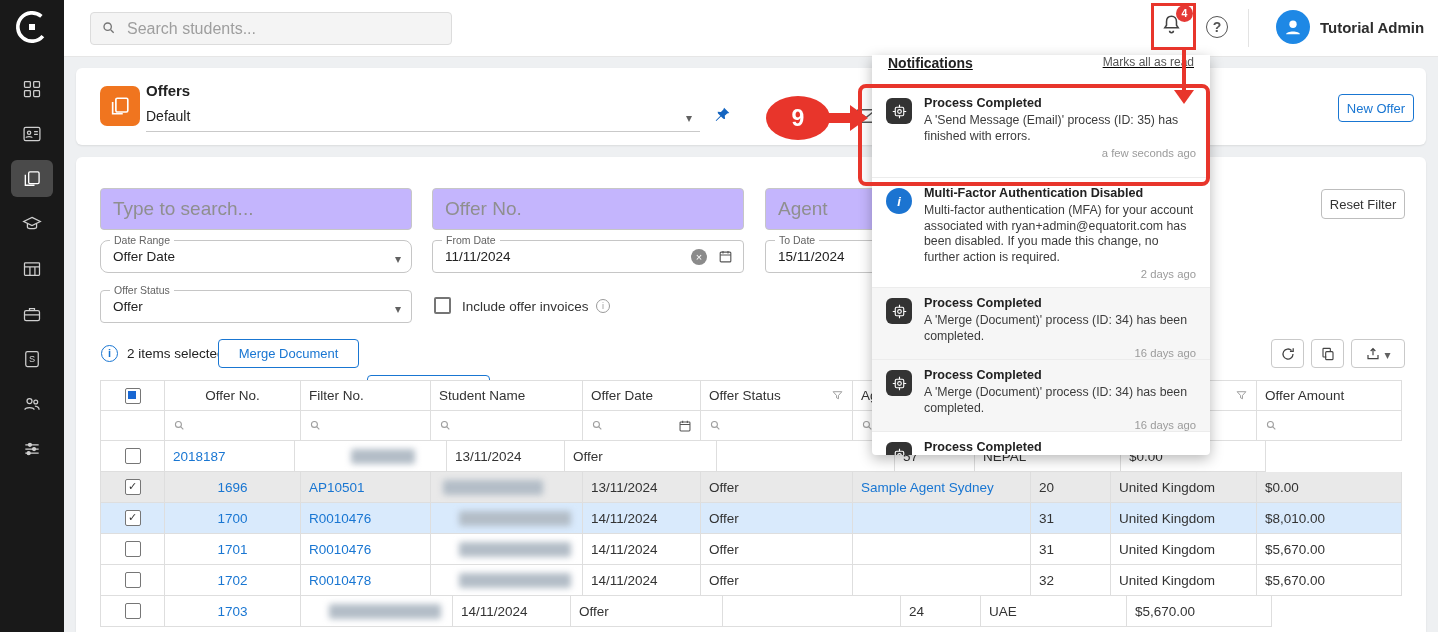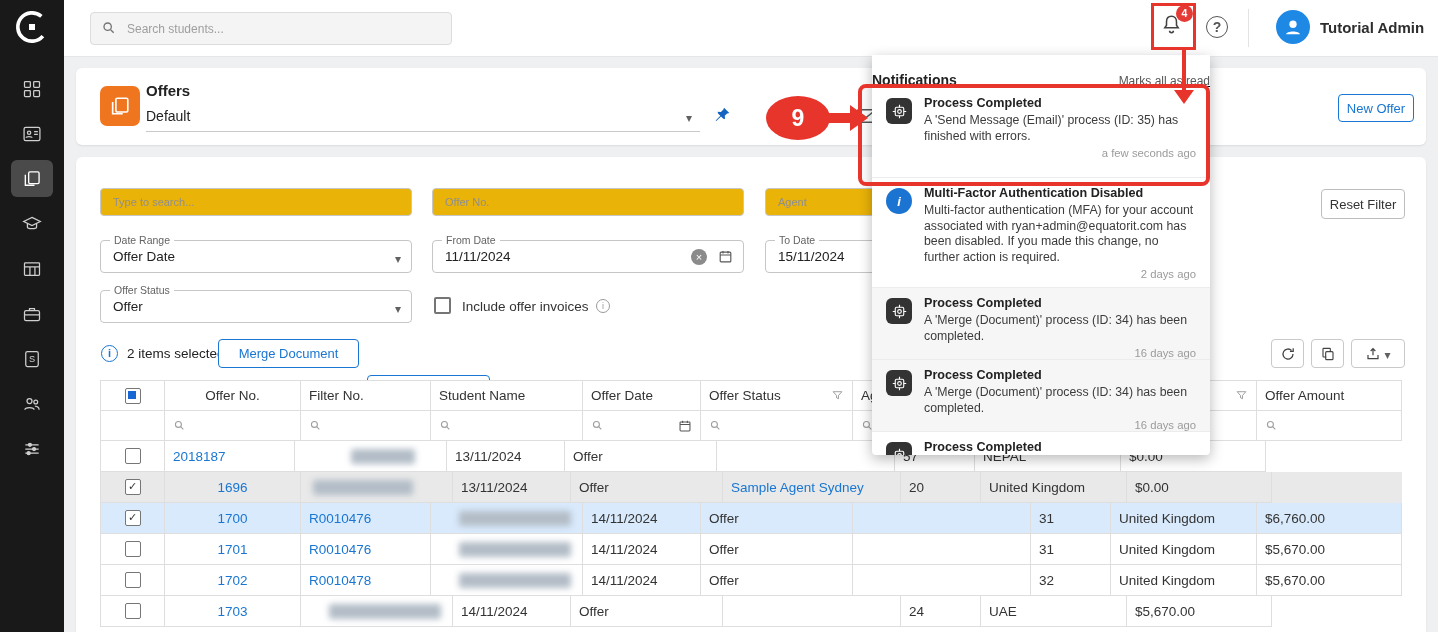--- a/index.html
+++ b/index.html
@@ -12,21 +12,21 @@
   .sidebar{position:absolute;left:0;top:0;width:64px;height:632px;background:#191919;z-index:20;}
   .side-logo{position:absolute;left:12px;top:7px;width:40px;height:40px;}
   .side-items{position:absolute;left:0;top:66px;width:64px;}
   .side-item{width:64px;height:45px;display:flex;align-items:center;justify-content:center;cursor:pointer;}
   .side-item .hl{display:flex;align-items:center;justify-content:center;width:42px;height:37px;border-radius:6px;}
   .side-item.active .hl{background:#4a4a4a;}
 
   
   .topbar{position:absolute;left:64px;top:0;width:1374px;height:56px;background:#fff;border-bottom:1px solid #e6e6e6;z-index:10;}
   .search-box{position:absolute;left:26px;top:12px;width:360px;height:31px;background:#f4f4f4;border:1px solid #dcdcdc;border-radius:4px;}
-  .search-box input{position:absolute;left:34px;top:1px;width:310px;height:27px;border:none;background:transparent;outline:none;font-size:12px;color:#b91c1c;font-family:inherit;}
+  .search-box input{position:absolute;left:34px;top:1px;width:310px;height:27px;border:none;background:transparent;outline:none;font-size:16px;color:#b91c1c;font-family:inherit;}
   .search-box input::placeholder{color:#9e9e9e;}
   .vdiv{position:absolute;left:1184px;top:9px;width:1px;height:38px;background:#e3e3e3;}
   .avatar{position:absolute;left:1212px;top:10px;width:34px;height:34px;border-radius:50%;background:#1e88e5;display:flex;align-items:center;justify-content:center;}
   .username{position:absolute;left:1256px;top:19px;font-size:15px;font-weight:bold;color:#2d2d2d;}
   .badge{position:absolute;left:1112px;top:5px;width:17px;height:17px;border-radius:50%;background:#e53935;color:#fff;font-size:10.5px;line-height:17px;text-align:center;font-weight:bold;}
   .help-btn{position:absolute;left:1142px;top:16px;width:22px;height:22px;border:1.6px solid #555;border-radius:50%;color:#555;font-size:14px;line-height:20px;text-align:center;font-weight:bold;box-sizing:border-box;cursor:pointer;}
 
   
   .card{position:absolute;background:#fff;border-radius:6px;box-shadow:0 1px 2px rgba(0,0,0,.09);}
   .offers-card{left:76px;top:68px;width:1350px;height:77px;z-index:2;}
@@ -35,21 +35,21 @@
   .brand-tile{position:absolute;left:24px;top:18px;width:40px;height:40px;border-radius:7px;background:#f0751f;display:flex;align-items:center;justify-content:center;}
   .offers-title{position:absolute;left:70px;top:14px;font-size:15px;font-weight:bold;color:#222;}
   .offers-view{position:absolute;left:70px;top:37px;width:554px;height:26px;border-bottom:1px solid #c9c9c9;font-size:14px;color:#222;cursor:pointer;}
   .offers-view .val{position:absolute;left:0;top:3px;}
   .caret::after{content:"▾";color:#616161;font-size:12px;}
   .offers-view .caret{position:absolute;right:8px;top:4px;}
   .btn-blue{border:1px solid #1976d2;color:#1976d2;background:#fff;border-radius:4px;font-size:13px;font-family:inherit;display:flex;align-items:center;justify-content:center;cursor:pointer;box-sizing:border-box;}
   .new-offer-btn{position:absolute;left:1262px;top:26px;width:76px;height:28px;}
 
   
-  .tinput{position:absolute;height:28px;border:1px solid #c6c6c6;border-radius:4px;font-size:11px;color:#333;padding:0 12px;outline:none;background:#eab308;font-family:inherit;box-sizing:border-box;}
+  .tinput{position:absolute;height:42px;border:1px solid #c6c6c6;border-radius:4px;font-size:19px;color:#333;padding:0 12px;outline:none;background:#c4b5fd;font-family:inherit;box-sizing:border-box;}
   .tinput::placeholder{color:#8f8f8f;}
   .ffield{position:absolute;height:33px;border:1px solid #c6c6c6;border-radius:4px;background:#fff;box-sizing:border-box;}
   .flabel{position:absolute;top:-7px;left:9px;background:#fff;padding:0 4px;font-size:10.5px;color:#636363;}
   .fvalue{position:absolute;left:12px;top:8px;font-size:13.5px;color:#212121;white-space:nowrap;}
   .ffield .caret{position:absolute;right:10px;top:8px;}
   .clear-x{position:absolute;width:16px;height:16px;border-radius:50%;background:#8b8b8b;color:#fff;font-size:11px;line-height:16px;text-align:center;cursor:pointer;}
   .reset-btn{position:absolute;left:1245px;top:32px;width:84px;height:30px;border:1px solid #bdbdbd;color:#333;background:#fff;border-radius:4px;font-size:13px;font-family:inherit;cursor:pointer;}
 
   .checkbox{position:absolute;width:17px;height:17px;border:2px solid #757575;border-radius:2px;background:#fff;box-sizing:border-box;cursor:pointer;}
   .info-small{position:absolute;width:14px;height:14px;border:1.3px solid #9a9a9a;border-radius:50%;color:#9a9a9a;font-size:9px;line-height:12px;text-align:center;box-sizing:border-box;}
@@ -79,21 +79,21 @@
   .link{color:#1976d2;cursor:pointer;}
   .cb{width:16px;height:16px;border:1.5px solid #767676;border-radius:2px;background:#fff;box-sizing:border-box;text-align:center;cursor:pointer;}
   .cb.checked::after{content:"✓";font-size:11px;color:#333;line-height:13px;display:block;font-weight:bold;}
   .cb.indet{position:relative;}
   .cb.indet::after{content:"";position:absolute;left:2.5px;top:2.5px;width:8px;height:8px;background:#1967d2;}
   .funnel{margin-left:auto;}
   .blurname{height:15px;background:#b3bdc7;border-radius:2px;filter:blur(3px);}
 
   
   .notif-panel{position:absolute;left:872px;top:55px;width:338px;height:400px;background:#fff;box-shadow:0 4px 14px rgba(0,0,0,.28);border-radius:0 0 4px 4px;z-index:40;overflow:hidden;}
-  .notif-head{height:33px;display:flex;align-items:flex-end;justify-content:space-between;padding:0 0;box-sizing:border-box;text-decoration:underline;}
+  .notif-head{height:33px;display:flex;align-items:flex-start;justify-content:space-between;padding:0 16px;box-sizing:border-box;text-decoration:underline;}
   .notif-title{font-size:14px;font-weight:bold;color:#222;}
   .notif-markall{font-size:12px;color:#555;cursor:pointer;}
   .nitem{position:relative;padding:8px 14px 0 52px;box-sizing:border-box;border-bottom:1px solid #ececec;overflow:hidden;cursor:pointer;}
   .nitem .nicon{position:absolute;left:14px;top:10px;width:26px;height:26px;border-radius:6px;display:flex;align-items:center;justify-content:center;}
   .nicon.process{background:#333;}
   .nicon.infoblue{background:#1b74d1;border-radius:50%;color:#fff;font-size:13px;font-weight:bold;font-style:italic;}
   .ntitle{font-size:12.6px;font-weight:bold;color:#222;margin-bottom:3px;}
   .ntext{font-size:12.3px;color:#3c3c3c;line-height:1.27;}
   .ntime{font-size:11.3px;color:#9b9b9b;text-align:right;margin-top:3px;}
   .h1{height:90px;} .h2{height:110px;} .h3{height:72px;} .h4{height:72px;} .h5{height:48px;}
@@ -261,21 +261,21 @@
     <button class="btn-blue new-offer-btn">New Offer</button>
   </div>
 
   <div class="card filters-card">
 
     <input class="tinput" style="left: 24px; top: 31px; width: 312px;" placeholder="Type to search...">
     <input class="tinput" style="left: 356px; top: 31px; width: 312px;" placeholder="Offer No.">
     <input class="tinput" style="left: 689px; top: 31px; width: 312px;" placeholder="Agent">
     <button class="reset-btn">Reset Filter</button>
 
-    <div class="ffield" style="left:24px;top:83px;width:312px;">
+    <div class="ffield" style="left:24px;top:83px;width:312px;border-radius:8px;">
       <span class="flabel">Date Range</span>
       <span class="fvalue">Offer Date</span>
       <span class="caret"></span>
     </div>
     <div class="ffield" style="left:356px;top:83px;width:312px;">
       <span class="flabel">From Date</span>
       <span class="fvalue">11/11/2024</span>
       <span class="clear-x" style="right:36px;top:8px;">×</span>
       <span class="abs" style="right:10px;top:8px;">
           <svg width="15" height="15" viewBox="0 0 24 24" fill="none" stroke="#555" stroke-width="1.8">
@@ -440,20 +440,23 @@
       <div class="tc w8">NEPAL</div>
       <div class="tc w9">$0.00</div>
     </div>
     <div class="trow sel-gray">
       <div class="tc w0">
           <span class="cb checked"></span>
         </div>
       <div class="tc w1">
           <span class="link">1696</span>
         </div>
+      <div class="tc w2">
+          <span class="link">AP10501</span>
+        </div>
       <div class="tc w3">
           <span class="blurname" style="margin-left:4px;width:100px;"></span>
         </div>
       <div class="tc w4">13/11/2024</div>
       <div class="tc w5">Offer</div>
       <div class="tc w6">
           <span class="link">Sample Agent Sydney</span>
         </div>
       <div class="tc w7">20</div>
       <div class="tc w8">United Kingdom</div>
@@ -470,21 +473,21 @@
           <span class="link">R0010476</span>
         </div>
       <div class="tc w3">
           <span class="blurname" style="margin-left:20px;width:112px;"></span>
         </div>
       <div class="tc w4">14/11/2024</div>
       <div class="tc w5">Offer</div>
       <div class="tc w6"></div>
       <div class="tc w7">31</div>
       <div class="tc w8">United Kingdom</div>
-      <div class="tc w9">$6,760.00</div>
+      <div class="tc w9">$8,010.00</div>
     </div>
     <div class="trow">
       <div class="tc w0">
           <span class="cb"></span>
         </div>
       <div class="tc w1">
           <span class="link">1701</span>
         </div>
       <div class="tc w2">
           <span class="link">R0010476</span>

